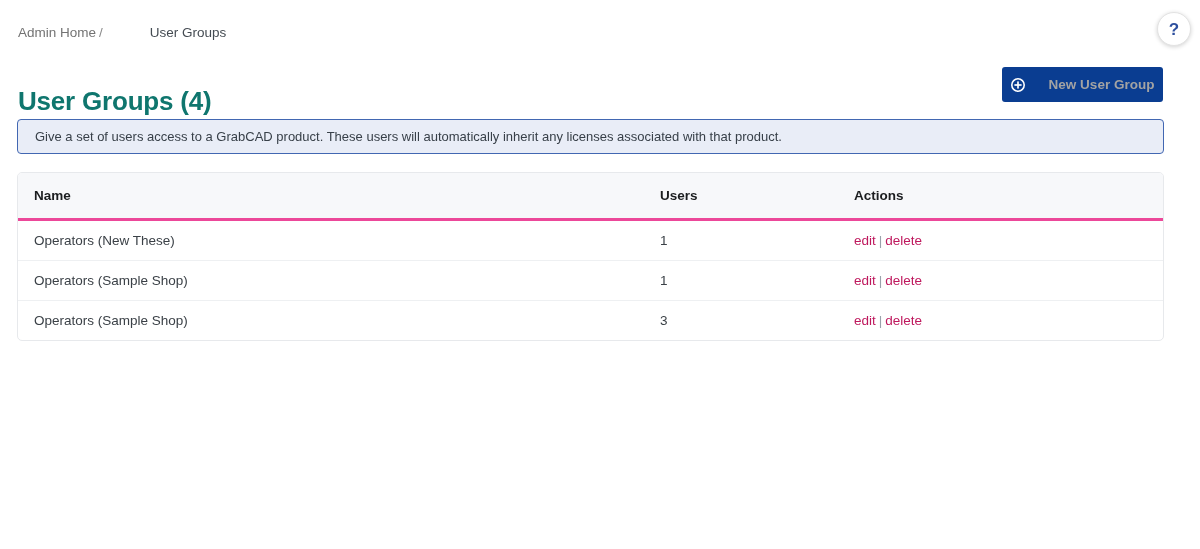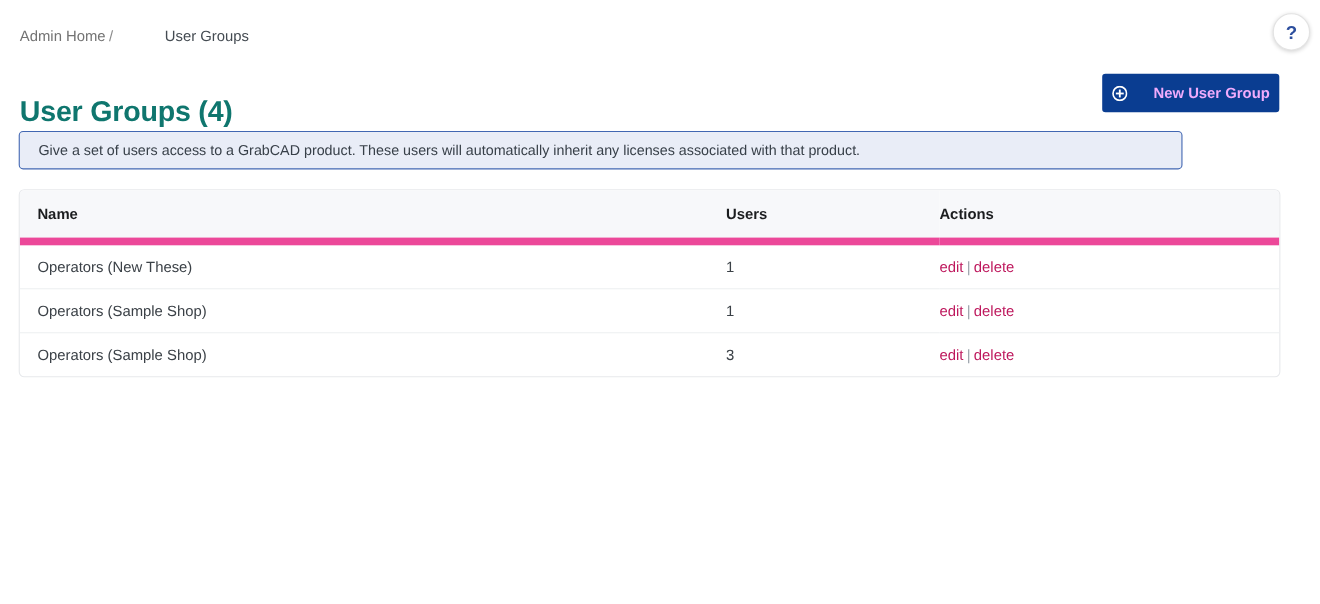--- a/index.html
+++ b/index.html
@@ -84,21 +84,21 @@
 
   .new-btn {
     position: absolute;
     top: 67px;
     left: 1002px;
     width: 161px;
     height: 35px;
     background: #0a3d91;
     border: none;
     border-radius: 3px;
-    color: #f0abfc;
+    color: #a3a3a3;
     font-family: "Liberation Sans", sans-serif;
     font-size: 13.5px;
     font-weight: bold;
     display: flex;
     align-items: center;
     justify-content: center;
     gap: 24px;
     cursor: pointer;
     padding: 0;
   }
@@ -107,21 +107,21 @@
     height: 14px;
     display: inline-block;
     flex: 0 0 auto;
   }
 
   
   .banner {
     position: absolute;
     top: 119px;
     left: 17px;
-    width: 1058px;
+    width: 1147px;
     height: 35px;
     background: #e9edf7;
     border: 1px solid #4267b2;
     border-radius: 4px;
     display: flex;
     align-items: center;
   }
   .banner-text {
     font-size: 13px;
     color: #384049;
@@ -148,21 +148,21 @@
   table.grid thead tr {
     background: #f7f8fa;
   }
   table.grid th {
     text-align: left;
     font-size: 13.5px;
     font-weight: bold;
     color: #1b1d1f;
     padding: 14px 0 13px 0;
     height: 46px;
-    border-bottom: 7px solid #ec4899;
+    border-bottom: 3px solid #ec4899;
   }
   table.grid td {
     font-size: 13.5px;
     color: #3b4147;
     padding: 12px 0 12px 0;
     height: 39px;
     border-bottom: 1px solid #eef0f2;
     vertical-align: middle;
   }
   table.grid tbody tr:last-child td {

